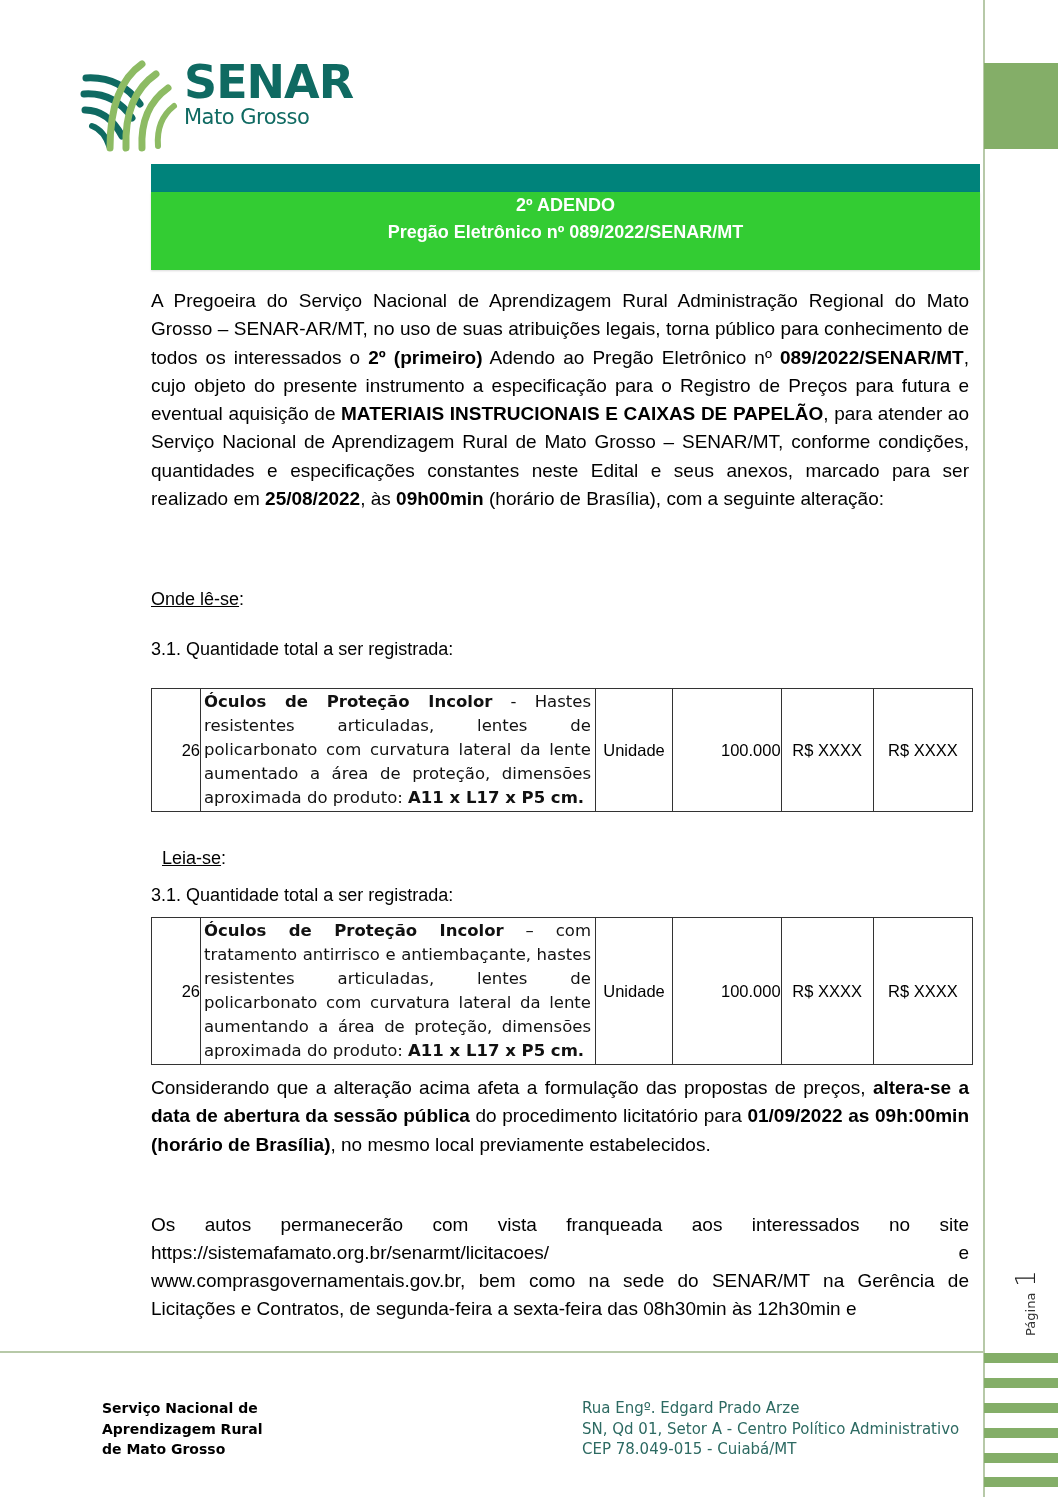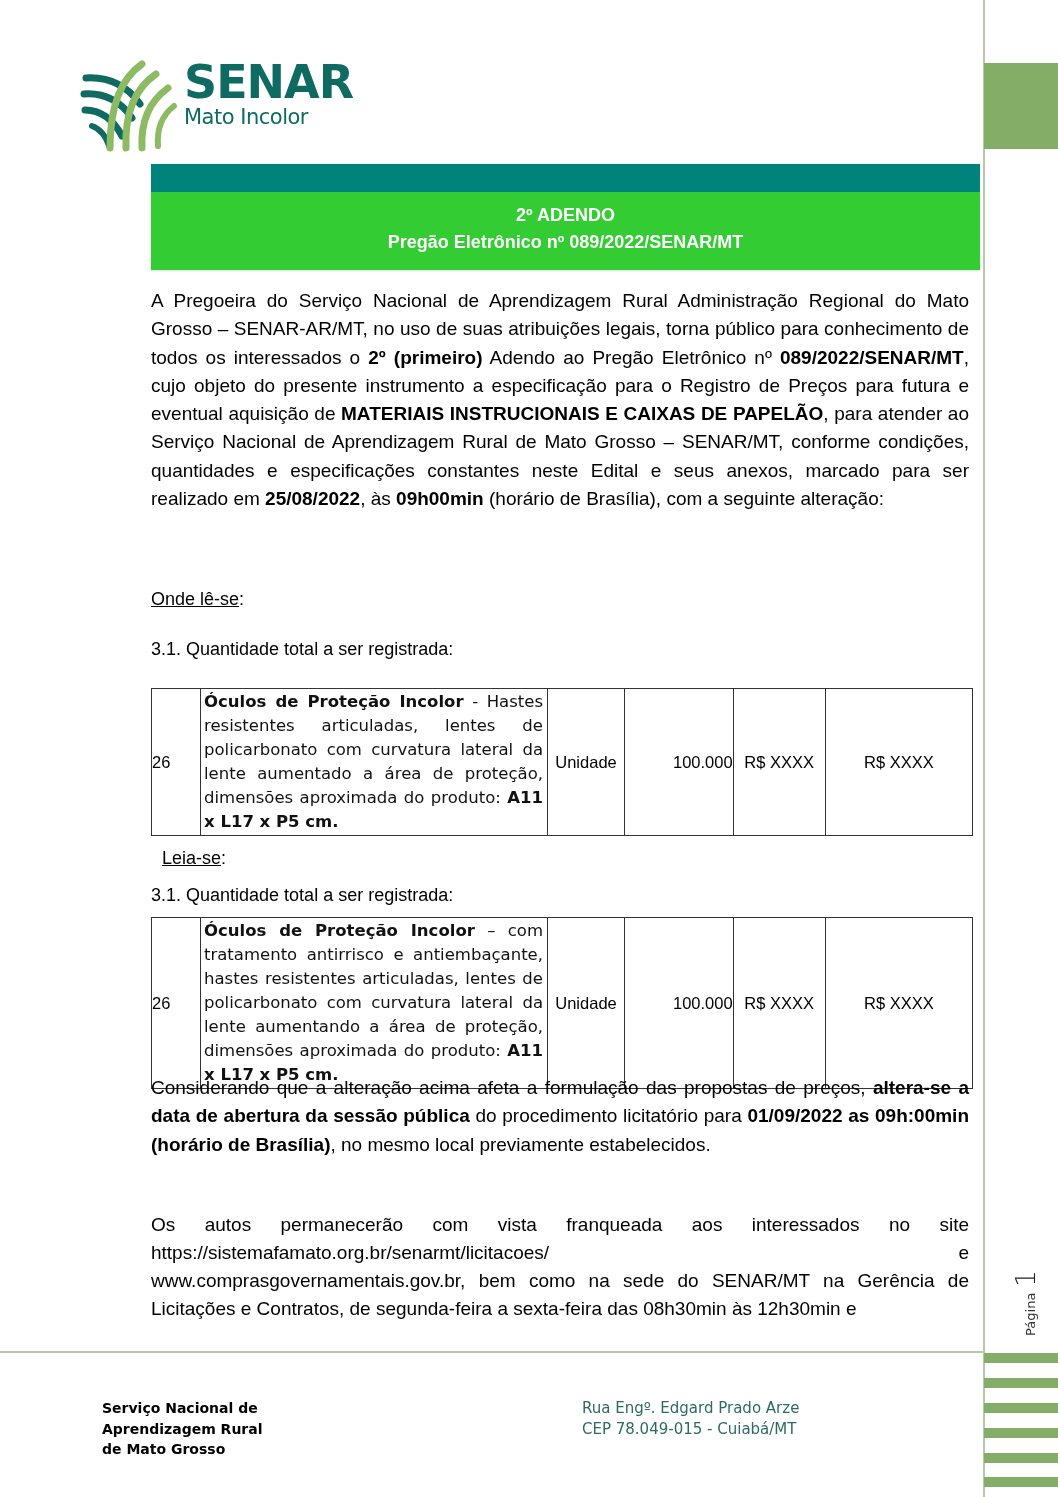--- a/index.html
+++ b/index.html
@@ -18,31 +18,31 @@
   .page-number { font-family: "DejaVu Sans", sans-serif; font-size: 26px; color: #222; font-weight: 300; }
 
   
   .logo { position: absolute; left: 80px; top: 56px; width: 280px; height: 100px; }
   .logo-text { position: absolute; left: 104px; top: 0; }
   .logo-title { font-family: "DejaVu Sans", sans-serif; font-weight: bold; font-size: 46px; color: #0f6a62; letter-spacing: -1px; line-height: 52px; }
   .logo-sub { font-family: "DejaVu Sans", sans-serif; font-size: 21px; color: #0f6a62; line-height: 24px; margin-top: -3px; letter-spacing: -0.5px; }
 
   
   .banner-top { position: absolute; left: 151px; top: 164px; width: 829px; height: 28px; background: #00837b; }
-  .banner { position: absolute; left: 151px; top: 192px; width: 829px; height: 78px; background: #33cc33; color: #fff; text-align: center; font-weight: bold; font-size: 18px; line-height: 27px; padding-top: 10px; box-shadow: 0 1px 2px rgba(0,0,0,0.15); }
+  .banner { position: absolute; left: 151px; top: 192px; width: 829px; height: 78px; background: #33cc33; color: #fff; text-align: center; font-weight: bold; font-size: 18px; line-height: 27px; box-shadow: 0 1px 2px rgba(0,0,0,0.15); }
 
   .para { position: absolute; left: 151px; width: 818px; font-size: 19px; line-height: 28.3px; text-align: justify; }
   .para b { font-weight: bold; }
   .label { position: absolute; left: 151px; font-size: 18px; line-height: 24px; }
   .label u { text-decoration: underline; }
 
   table.items { position: absolute; left: 151px; width: 822px; border-collapse: collapse; }
   table.items td { border: 1px solid #333; vertical-align: middle; font-size: 16.5px; }
-  td.num { width: 49px; text-align: left; }
-  td.desc { width: 347px; padding: 1px 4px 1px 3px; font-family: "DejaVu Sans", sans-serif; font-size: 14.5px; line-height: 24px; text-align: justify; color: #111; }
+  td.num { width: 49px; text-align: right; }
+  td.desc { width: 395px; padding: 1px 4px 1px 3px; font-family: "DejaVu Sans", sans-serif; font-size: 14.5px; line-height: 24px; text-align: justify; color: #111; }
   td.desc b { font-weight: bold; }
   td.unit { width: 77px; text-align: center; }
   td.qty { width: 70px; text-align: center; padding-left: 48px; }
   td.price { width: 92px; text-align: center; }
   td.total { text-align: center; }
 
   .footer-left { position: absolute; left: 102px; top: 1398px; font-family: "DejaVu Sans", sans-serif; font-weight: bold; font-size: 14px; line-height: 20.5px; color: #000000; }
   .footer-right { position: absolute; left: 582px; top: 1398px; font-family: "DejaVu Sans", sans-serif; font-size: 15px; line-height: 20.5px; color: #2d6a62; }
 </style>
 </head>
@@ -73,21 +73,21 @@
       <path d="M5 54 Q28 54 42 80" stroke="#0f6a62" stroke-width="7"></path>
       <path d="M12 70 Q24 74 30 92" stroke="#0f6a62" stroke-width="6"></path>
       <path d="M62 8 Q30 30 30 92" stroke="#8dbb63" stroke-width="7"></path>
       <path d="M76 18 Q44 40 46 92" stroke="#8dbb63" stroke-width="7"></path>
       <path d="M88 32 Q60 52 62 92" stroke="#8dbb63" stroke-width="7"></path>
       <path d="M94 50 Q76 64 78 90" stroke="#8dbb63" stroke-width="6"></path>
     </g>
   </svg>
   <div class="logo-text">
     <div class="logo-title">SENAR</div>
-    <div class="logo-sub">Mato Incolor</div>
+    <div class="logo-sub">Mato Grosso</div>
   </div>
 </div>
 
 <div class="banner-top"></div>
 <div class="banner">
   <div>2º ADENDO</div>
   <div>Pregão Eletrônico nº 089/2022/SENAR/MT</div>
 </div>
 
 <div class="para" style="top:287px;"><span>A Pregoeira do Serviço Nacional de Aprendizagem Rural Administração Regional do Mato Grosso – SENAR-AR/MT, no uso de suas atribuições legais, torna público para conhecimento de todos os interessados o </span><b>2º (primeiro)</b><span> Adendo ao Pregão Eletrônico nº </span><b>089/2022/SENAR/MT</b><span>, cujo objeto do presente instrumento a especificação para o Registro de Preços para futura e eventual aquisição de </span><b>MATERIAIS INSTRUCIONAIS E CAIXAS DE PAPELÃO</b><span>, para atender ao Serviço Nacional de Aprendizagem Rural de Mato Grosso – SENAR/MT, conforme condições, quantidades e especificações constantes neste Edital e seus anexos, marcado para ser realizado em </span><b>25/08/2022</b><span>, às </span><b>09h00min</b><span> (horário de Brasília), com a seguinte alteração:</span></div>
@@ -133,14 +133,15 @@
 </div>
 <div class="para" style="top:1267px;">www.comprasgovernamentais.gov.br, bem como na sede do SENAR/MT na Gerência de Licitações e Contratos, de segunda-feira a sexta-feira das 08h30min às 12h30min e</div>
 
 <div class="footer-left">
   <div>Serviço Nacional de</div>
   <div>Aprendizagem Rural</div>
   <div>de Mato Grosso</div>
 </div>
 <div class="footer-right">
   <div>Rua Engº. Edgard Prado Arze</div>
+  <div>SN, Qd 01, Setor A - Centro Político Administrativo</div>
   <div>CEP 78.049-015 - Cuiabá/MT</div>
 </div>
 
 </body></html>

